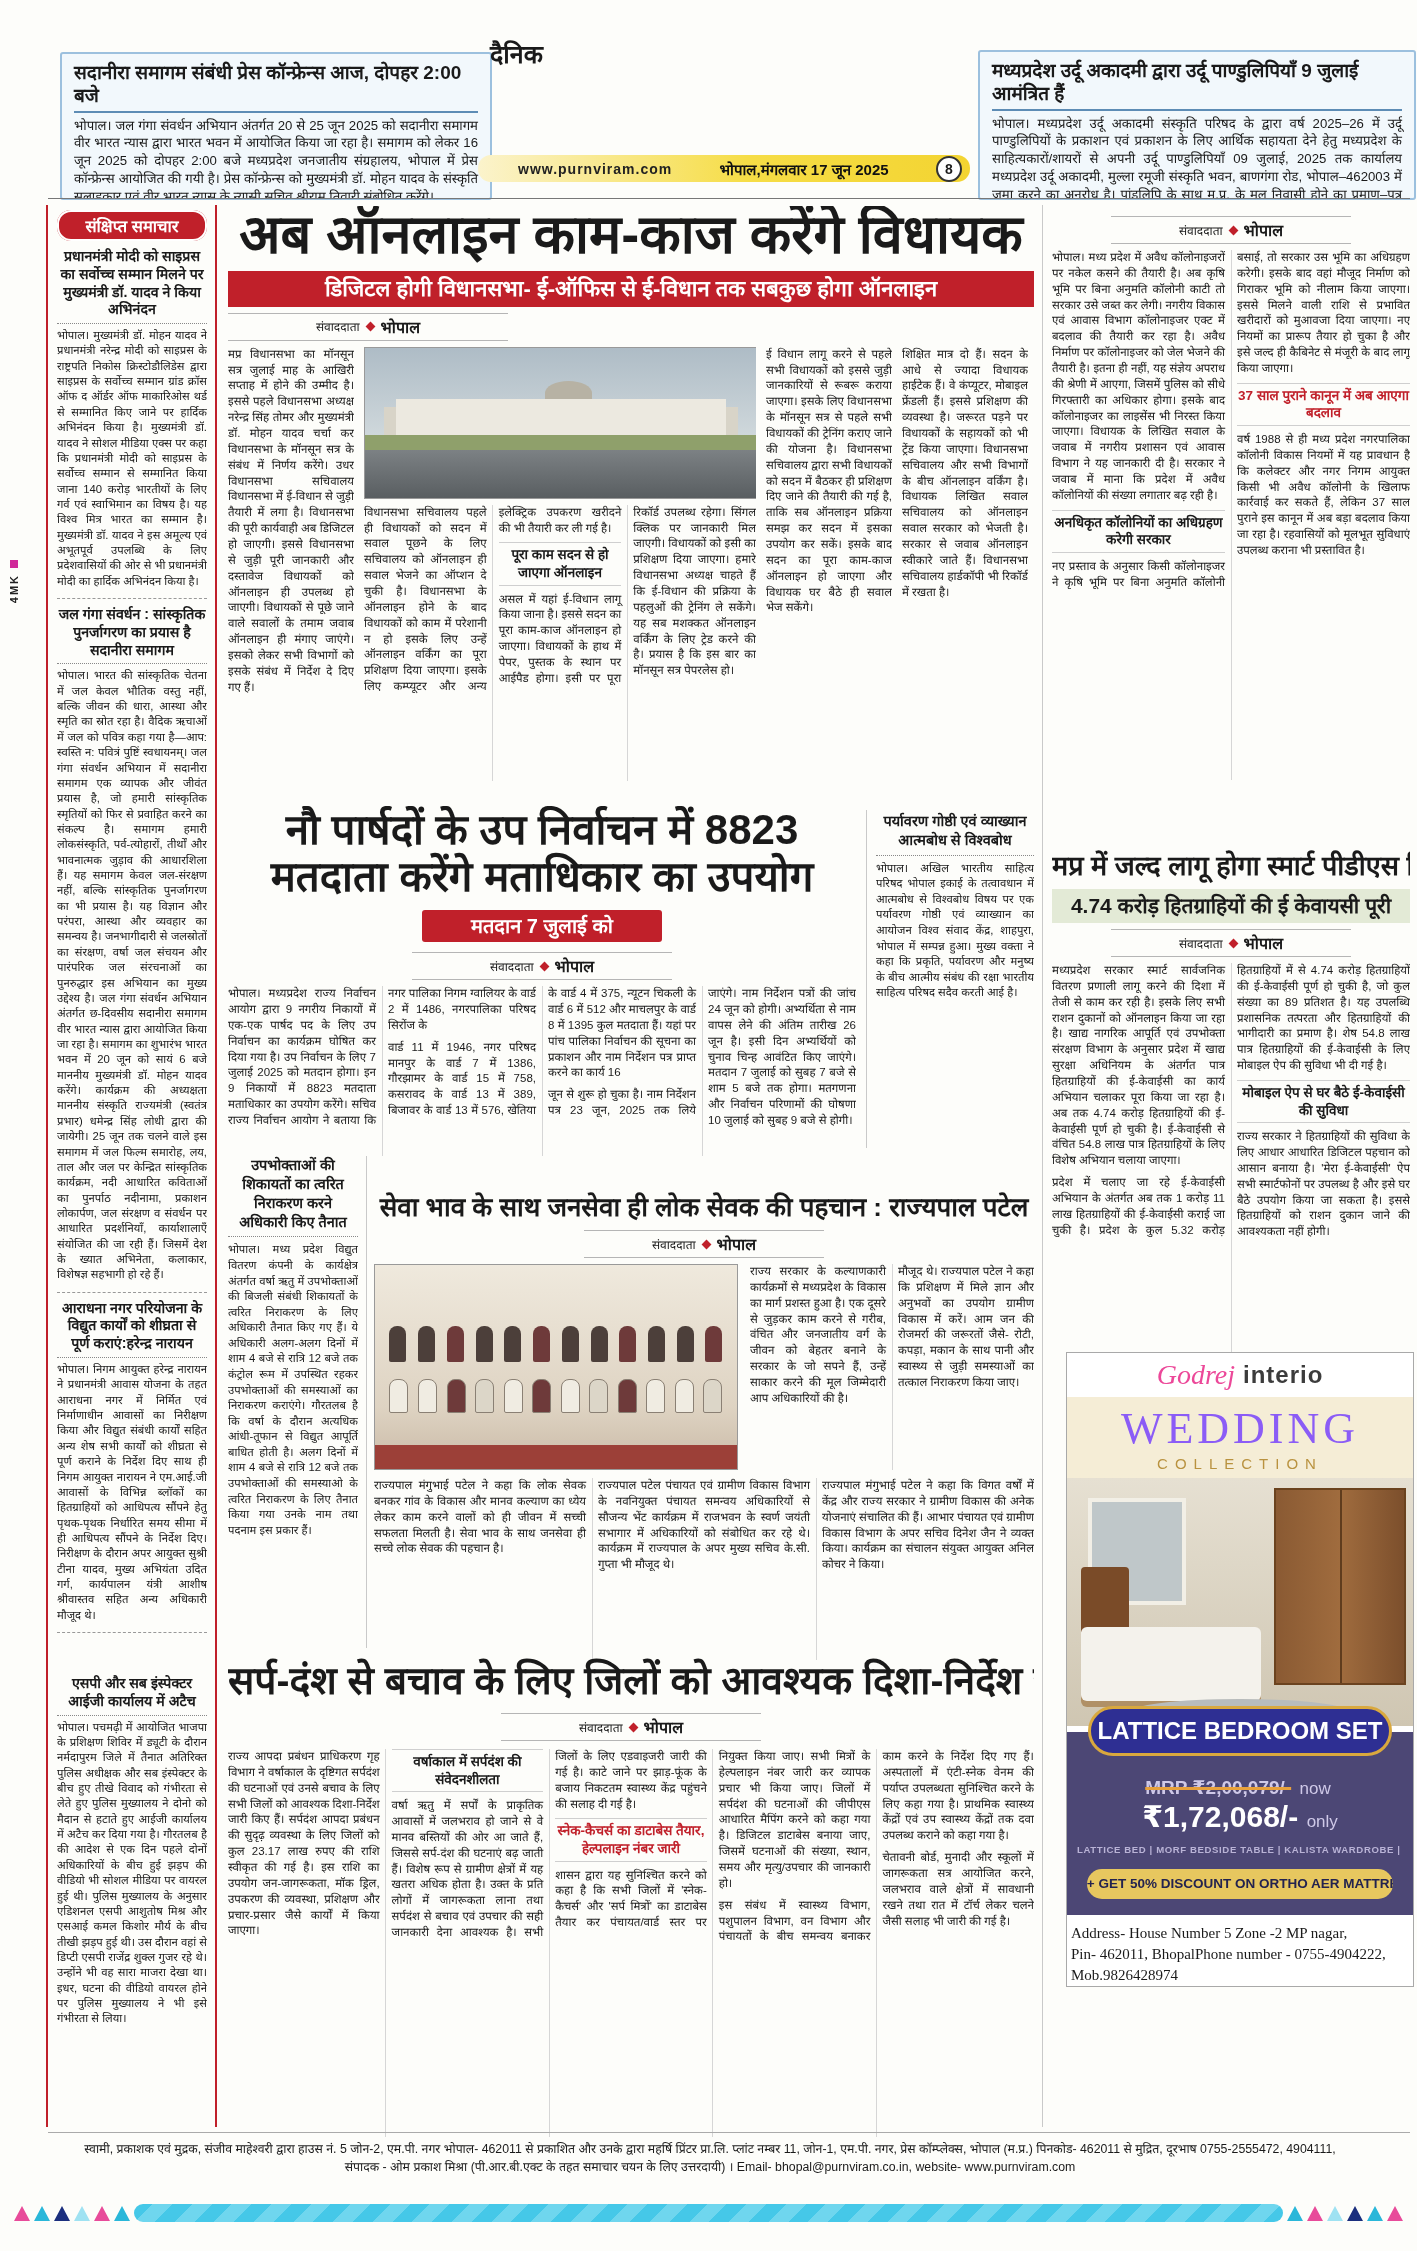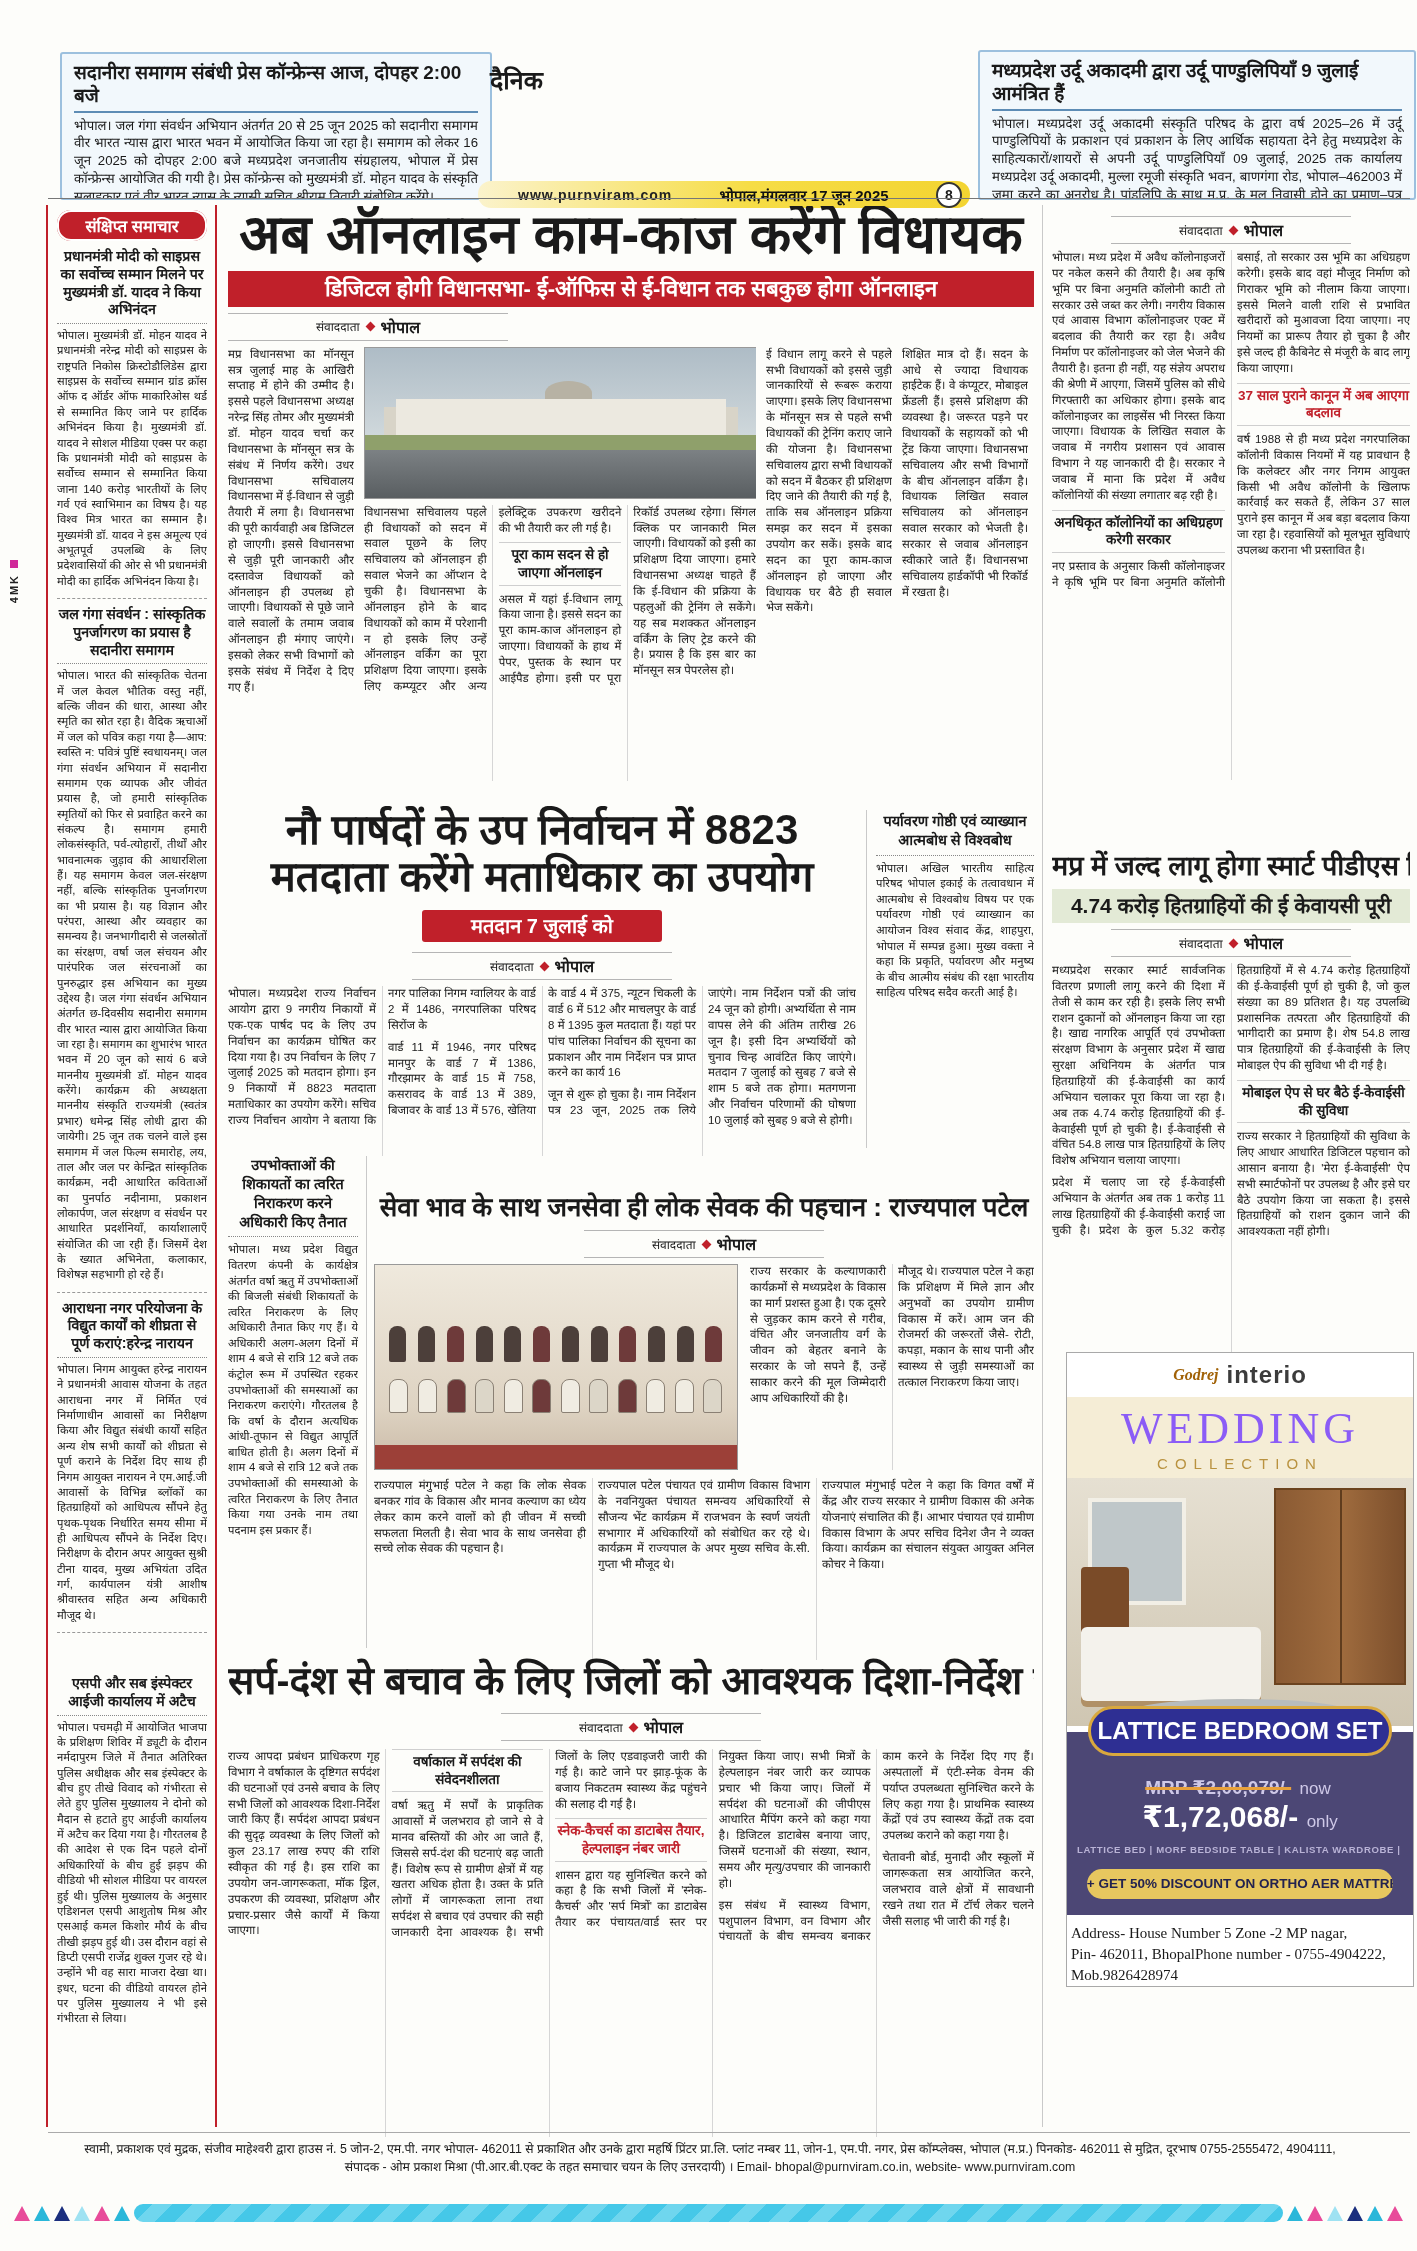--- a/index.html
+++ b/index.html
@@ -67,21 +67,21 @@
   .gp-row span{width:17px;height:36px;border-radius:8px 8px 2px 2px;background:#4c3f3a;}
   .gp-row.r1{top:30%;}
   .gp-row.r2{top:56%;}
   .gp-row.r2 span{background:#f0ece2;border:1px solid #8a8074;height:32px;}
   .gp-row span:nth-child(3n){background:#6e3a3a;}
   .gp-row.r2 span:nth-child(4n){background:#dcd6c8;}
   .gp-carpet{position:absolute;left:0;right:0;bottom:0;height:12%;background:#9c4038;}
   
   .ad{border:1px solid #a9a9a9;background:#fff;overflow:hidden;}
   .ad-brandrow{height:44px;display:flex;align-items:center;justify-content:center;gap:8px;background:#fff;}
-  .ad-godrej{font-family:"Liberation Serif","DejaVu Serif",serif;font-style:italic;font-weight:bold;font-size:16px;color:#a16207;}
+  .ad-godrej{font-family:"Liberation Serif","DejaVu Serif",serif;font-style:italic;font-weight:normal;font-size:28px;color:#ec4899;}
   .ad-interio{font-size:24px;font-weight:bold;color:#3c3c3c;letter-spacing:1px;}
   .ad-cream{background:#f5edd6;text-align:center;padding:10px 0 6px 0;}
   .ad-wedding{font-family:"Liberation Serif","DejaVu Serif",serif;font-size:44px;color:#8b5cf6;letter-spacing:4px;line-height:1;}
   .ad-collection{font-size:15px;color:#b9923f;letter-spacing:7px;margin-top:4px;}
   .ad-scene{position:relative;height:248px;background:#dfd8c8;overflow:hidden;}
   .sc-wall{position:absolute;inset:0;background:linear-gradient(#e6e0d2,#cfc6b2);}
   .sc-window{position:absolute;left:6%;top:8%;width:26%;height:40%;background:#bfc7c9;border:4px solid #f2efe6;}
   .sc-wardrobe{position:absolute;right:2%;top:4%;width:37%;height:78%;background:linear-gradient(90deg,#8a5a33,#a06c3e 50%,#7c4f2c);border:2px solid #6b431f;}
   .sc-wardrobe:before{content:"";position:absolute;left:50%;top:0;bottom:0;width:2px;background:#5f3c1d;}
   .sc-bed{position:absolute;left:4%;bottom:10%;width:52%;height:30%;background:#f4f2ec;border-radius:6px;box-shadow:0 6px 0 #b09066;}
@@ -114,21 +114,21 @@
 </head>
 <body>
 
 <div id="page">
 
   <div class="abs topbox" style="left:60px;top:52px;width:404px;height:128px;">
     <h2>सदानीरा समागम संबंधी प्रेस कॉन्फ्रेन्स आज, दोपहर 2:00 बजे</h2>
     <p class="jt">भोपाल। जल गंगा संवर्धन अभियान अंतर्गत 20 से 25 जून 2025 को सदानीरा समागम वीर भारत न्यास द्वारा भारत भवन में आयोजित किया जा रहा है। समागम को लेकर 16 जून 2025 को दोपहर 2:00 बजे मध्यप्रदेश जनजातीय संग्रहालय, भोपाल में प्रेस कॉन्फ्रेन्स आयोजित की गयी है। प्रेस कॉन्फ्रेन्स को मुख्यमंत्री डॉ. मोहन यादव के संस्कृति सलाहकार एवं वीर भारत न्यास के न्यासी सचिव श्रीराम तिवारी संबोधित करेंगे।</p>
   </div>
 
-  <div class="abs" style="left:478px;top:58px;width:492px;height:150px;">
+  <div class="abs" style="left:478px;top:32px;width:492px;height:150px;">
     <div class="abs m-prefix" style="left:12px;top:4px;">दैनिक</div>
     <div class="abs m-bar" style="left:0;right:0;bottom:0;">
       <span class="m-web">www.purnviram.com</span>
       <span class="m-ed">भोपाल,मंगलवार 17 जून 2025</span>
       <span class="m-page">8</span>
     </div>
   </div>
 
   <div class="abs topbox" style="left:978px;top:50px;width:410px;height:130px;">
     <h2>मध्यप्रदेश उर्दू अकादमी द्वारा उर्दू पाण्डुलिपियाँ 9 जुलाई आमंत्रित हैं</h2>

